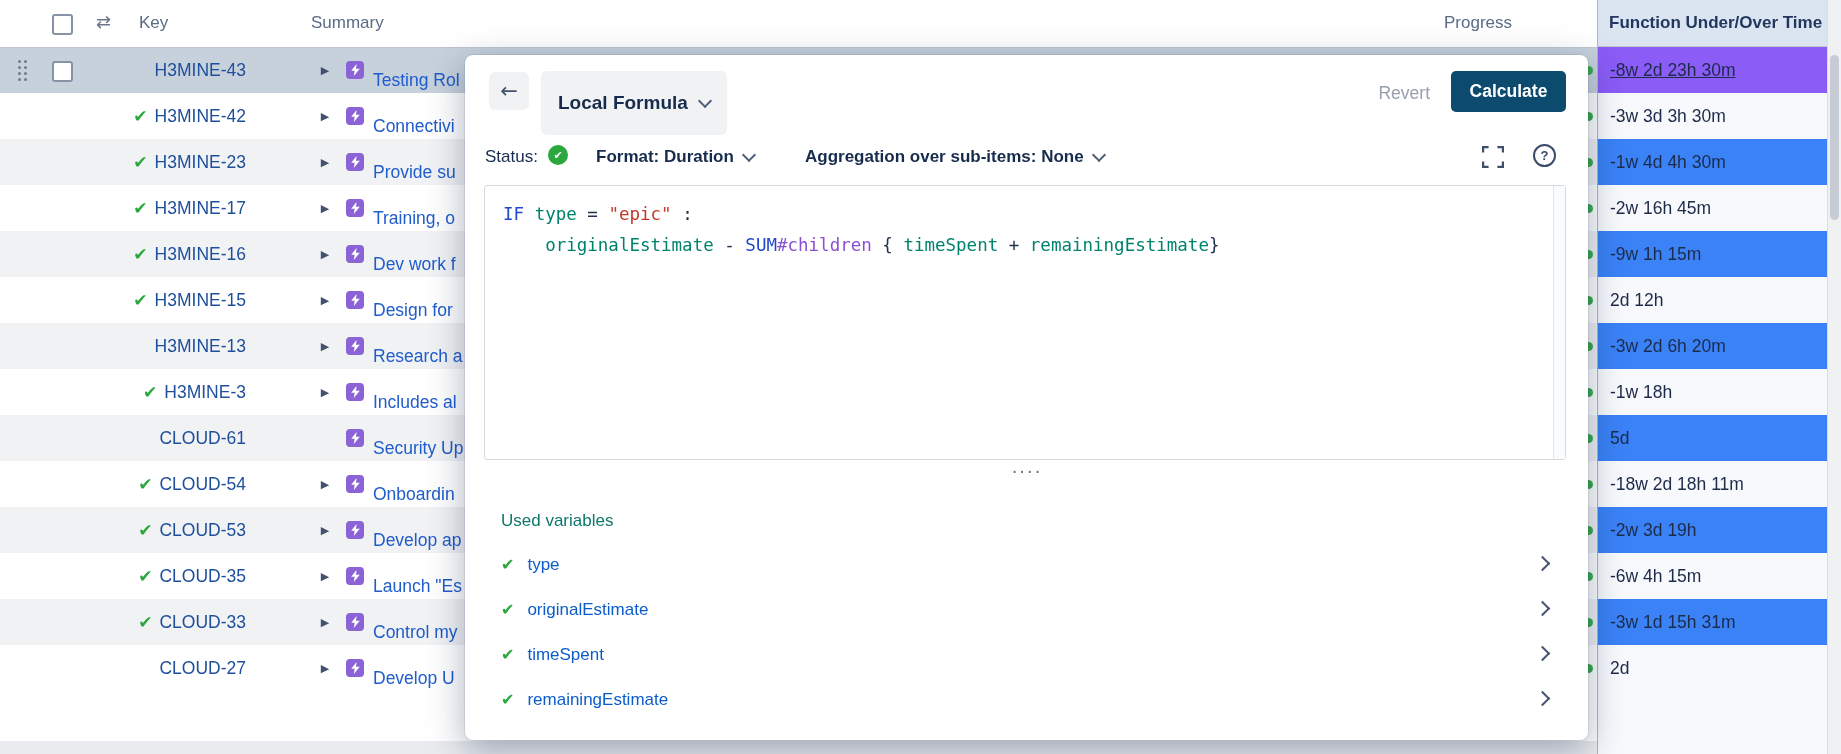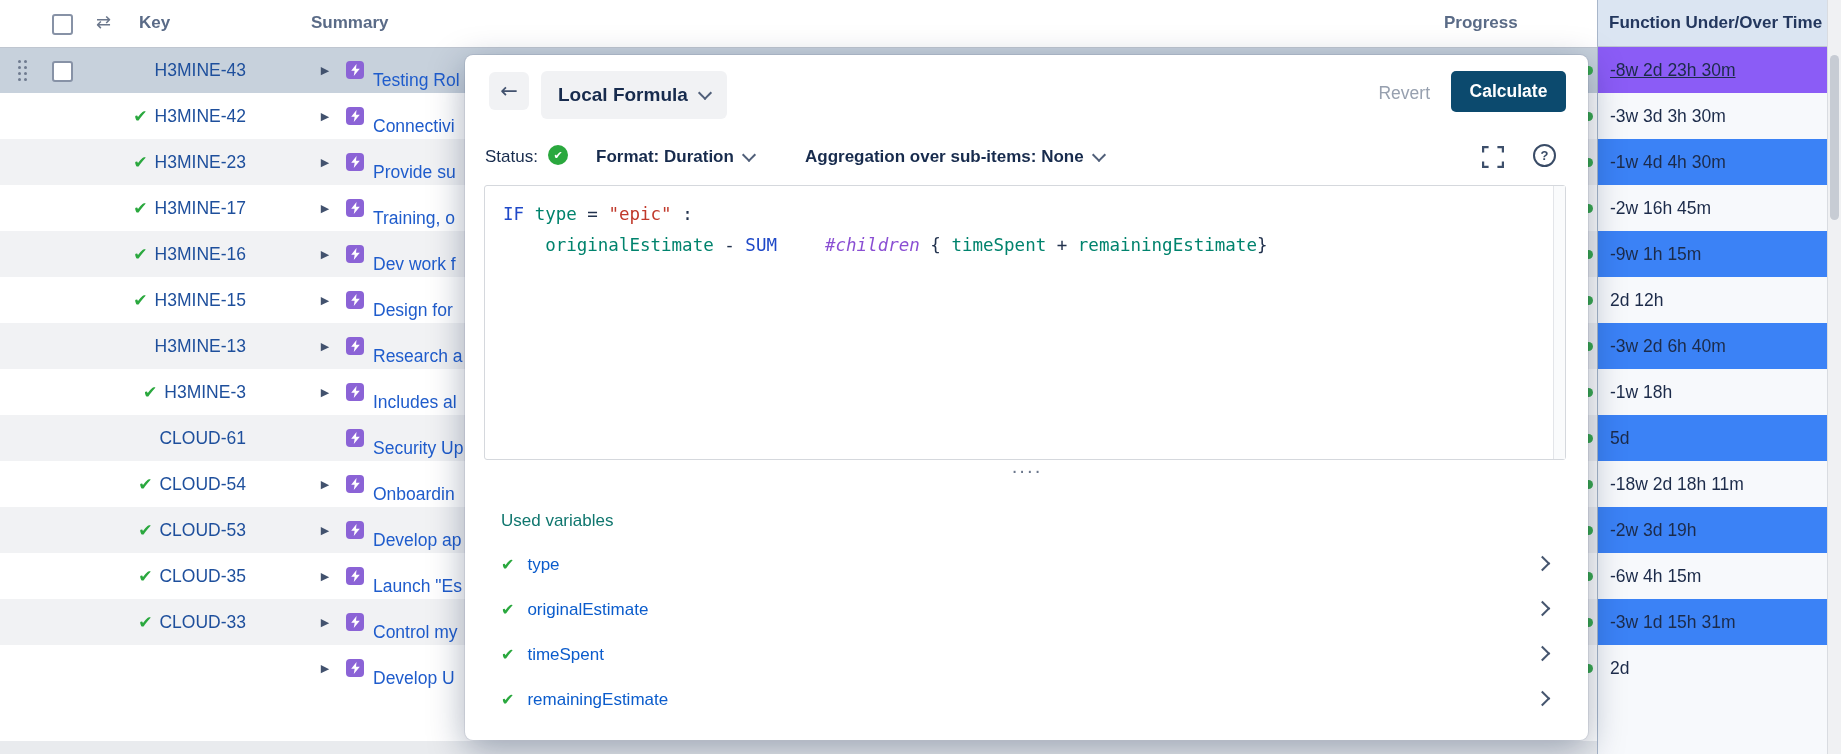--- a/index.html
+++ b/index.html
@@ -3,21 +3,21 @@
 <meta charset="utf-8">
 <style>
   html,body{margin:0;padding:0;background:#fff;}
   body{width:1841px;height:754px;position:relative;overflow:hidden;
        font-family:"Liberation Sans",sans-serif;color:#172b4d;}
   .icn{font-family:"DejaVu Sans",sans-serif;}
 
   
   .main-header{position:absolute;top:0;left:0;width:1597px;height:47px;background:#fff;
                border-bottom:1px solid #bfc6d0;z-index:2;}
-  .hdr-label{position:absolute;top:13px;font-size:17px;font-weight:700;color:#5a6b87;}
+  .hdr-label{position:absolute;top:13px;font-size:17px;font-weight:400;color:#5a6b87;}
   .hdr-key{left:139px;} .hdr-summary{left:311px;} .hdr-progress{left:1444px;}
   .hdr-checkbox{position:absolute;left:52px;top:14px;width:17px;height:17px;border:2px solid #8792a6;
                 border-radius:3px;background:#fff;}
   .hdr-swap{position:absolute;left:96px;top:11px;font-size:18px;color:#6b778c;}
 
   .rows{position:absolute;top:47px;left:0;width:1597px;z-index:1;}
   .row{height:46px;position:relative;background:#fff;}
   .row.alt{background:#f1f2f4;}
   .row.selected{background:#c7d1dc;}
 
@@ -52,21 +52,21 @@
            box-sizing:border-box;z-index:3;}
   .vthumb{position:absolute;left:2px;right:2px;top:55px;height:165px;background:#c7ccd4;border-radius:5px;}
   .hstrip{position:absolute;left:0;bottom:0;width:1597px;height:13px;background:#e9ebee;z-index:1;}
 
   
   .modal{position:absolute;left:465px;top:55px;width:1123px;height:685px;background:#fff;border-radius:8px;
          box-shadow:0 0 0 1px rgba(9,30,66,.08),0 10px 36px rgba(9,30,66,.35);z-index:10;}
   .back-btn{position:absolute;left:24px;top:17px;width:40px;height:38px;background:#f1f2f4;border-radius:6px;
             display:flex;align-items:center;justify-content:center;font-size:21px;color:#42526e;cursor:pointer;}
   .title-btn{position:absolute;left:76px;top:16px;height:40px;background:#f1f2f4;border-radius:6px;
-             display:flex;align-items:center;gap:12px;padding:4px 17px;font-weight:700;font-size:19px;color:#172b4d;cursor:pointer;}
+             display:flex;align-items:center;gap:12px;padding:12px 17px;font-weight:700;font-size:19px;color:#172b4d;cursor:pointer;}
   .chev-d{display:inline-block;width:8px;height:8px;border-right:2.4px solid #505f79;border-bottom:2.4px solid #505f79;
           transform:rotate(45deg);margin-top:-5px;}
   .chev-r{position:absolute;right:16px;top:16px;width:9px;height:9px;border-right:2.4px solid #46566f;
           border-bottom:2.4px solid #46566f;transform:rotate(-45deg);}
   .revert{position:absolute;right:158px;top:28px;color:#97a0af;font-size:17.5px;cursor:pointer;}
   .calc-btn{position:absolute;right:22px;top:16px;width:115px;height:41px;background:#0c4a6e;color:#fff;
             font-weight:700;font-size:17.5px;border-radius:5px;display:flex;align-items:center;justify-content:center;cursor:pointer;}
 
   .status-label{position:absolute;left:20px;top:92px;font-size:17px;color:#172b4d;}
   .status-ok{position:absolute;left:83px;top:90px;width:20px;height:20px;border-radius:50%;background:#2aa83e;
@@ -77,21 +77,21 @@
   .fullscreen-btn{position:absolute;left:1017px;top:91px;width:22px;height:22px;cursor:pointer;}
   .help-btn{position:absolute;left:1068px;top:89px;width:23px;height:23px;border:2px solid #394b66;border-radius:50%;
             box-sizing:border-box;display:flex;align-items:center;justify-content:center;font-size:13px;font-weight:700;
             color:#394b66;cursor:pointer;}
 
   .editor{position:absolute;left:19px;top:130px;width:1082px;height:275px;border:1px solid #d5d8dd;border-radius:3px;
           background:#fff;box-sizing:border-box;}
   .code{padding:13px 18px;font-family:"DejaVu Sans Mono",monospace;font-size:17.5px;line-height:31px;}
   .cline{white-space:pre;}
   .tok-kw{color:#1f49c8;} .tok-var{color:#00836d;} .tok-str{color:#c0392b;}
-  .tok-mod{color:#8a4fd3;font-style:italic;padding-left:48px;} .tok-op{color:#22324e;}
+  .tok-mod{color:#8a4fd3;} .tok-op{color:#22324e;}
   .editor-sb{position:absolute;right:0;top:0;bottom:0;width:11px;border-left:1px solid #e3e5e9;background:#fafbfc;}
 
   .resize{position:absolute;top:408px;left:0;width:100%;text-align:center;color:#6b778c;font-size:20px;
           letter-spacing:1px;line-height:14px;cursor:row-resize;}
   .uv-label{position:absolute;left:36px;top:456px;font-size:17px;color:#0f766e;}
   .vars{position:absolute;left:36px;right:24px;top:487px;}
   .var-row{height:45px;display:flex;align-items:center;position:relative;cursor:pointer;}
   .var-check{color:#2aa83e;font-size:16px;font-weight:bold;}
   .var-name{margin-left:13px;color:#0b5ccc;font-size:17px;}
 </style>
@@ -292,40 +292,43 @@
         <span class="expand icn">▶</span>
         <span class="epic">
           <svg width="11" height="12" viewBox="0 0 12 14">
             <path d="M7.2 0 L1 8 H5 L4 14 L11 5.5 H6.6 Z" fill="#fff"></path>
           </svg>
         </span>
         <span class="summary">Control my</span>
         <span class="pdot"></span>
       </div>
       <div class="row">
+        <span class="keycell">
+          <span class="key">CLOUD-27</span>
+        </span>
         <span class="expand icn">▶</span>
         <span class="epic">
           <svg width="11" height="12" viewBox="0 0 12 14">
             <path d="M7.2 0 L1 8 H5 L4 14 L11 5.5 H6.6 Z" fill="#fff"></path>
           </svg>
         </span>
         <span class="summary">Develop U</span>
         <span class="pdot"></span>
       </div>
     </div>
 
   <div class="fn-header">Function Under/Over Time</div>
   <div class="fn-col">
       <div class="fcell sel">-8w 2d 23h 30m</div>
       <div class="fcell">-3w 3d 3h 30m</div>
       <div class="fcell alt">-1w 4d 4h 30m</div>
       <div class="fcell">-2w 16h 45m</div>
       <div class="fcell alt">-9w 1h 15m</div>
       <div class="fcell">2d 12h</div>
-      <div class="fcell alt">-3w 2d 6h 40m</div>
+      <div class="fcell alt">-3w 2d 6h 20m</div>
       <div class="fcell">-1w 18h</div>
       <div class="fcell alt">5d</div>
       <div class="fcell">-18w 2d 18h 11m</div>
       <div class="fcell alt">-2w 3d 19h</div>
       <div class="fcell">-6w 4h 15m</div>
       <div class="fcell alt">-3w 1d 15h 31m</div>
       <div class="fcell">2d</div>
     </div>
 
   <div class="hstrip"></div>

